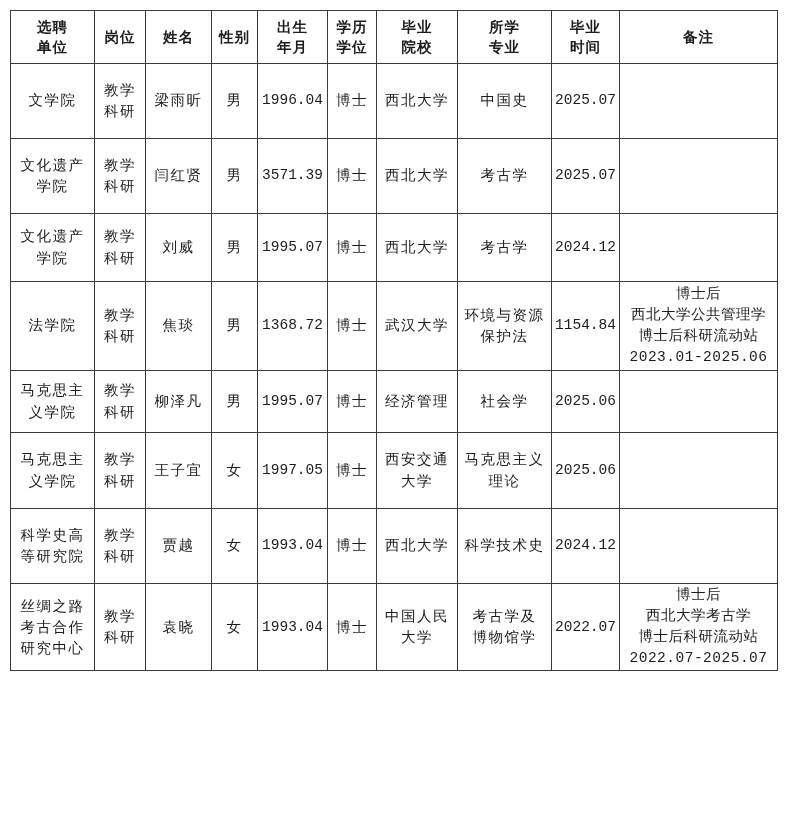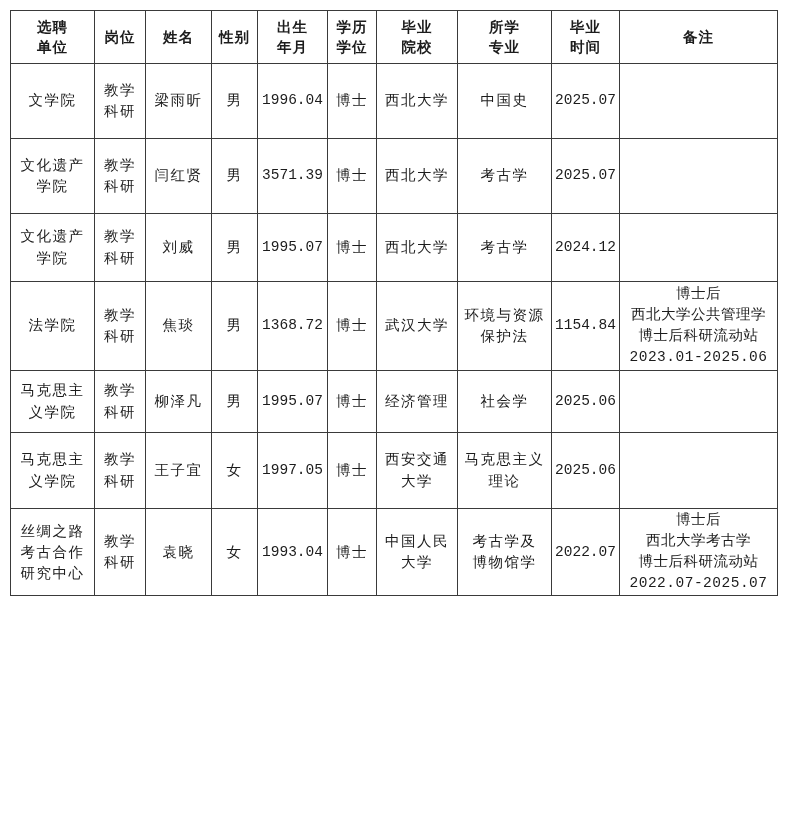--- a/index.html
+++ b/index.html
@@ -164,20 +164,34 @@
         <td class="cn">女</td>
         <td class="num">1997.05</td>
         <td class="cn">博士</td>
         <td class="cn">西安交通
 大学</td>
         <td class="cn">马克思主义
 理论</td>
         <td class="num">2025.06</td>
         <td class="remark"></td>
       </tr>
+      <tr style="height:75px">
+        <td class="cn">科学史高
+等研究院</td>
+        <td class="cn">教学
+科研</td>
+        <td class="cn">贾越</td>
+        <td class="cn">女</td>
+        <td class="num">1993.04</td>
+        <td class="cn">博士</td>
+        <td class="cn">西北大学</td>
+        <td class="cn">科学技术史</td>
+        <td class="num">2024.12</td>
+        <td class="remark"></td>
+      </tr>
       <tr style="height:84px">
         <td class="cn">丝绸之路
 考古合作
 研究中心</td>
         <td class="cn">教学
 科研</td>
         <td class="cn">袁晓</td>
         <td class="cn">女</td>
         <td class="num">1993.04</td>
         <td class="cn">博士</td>

